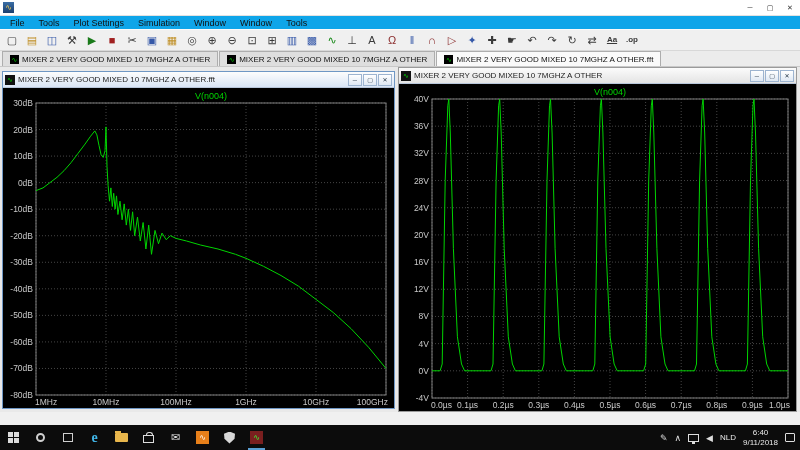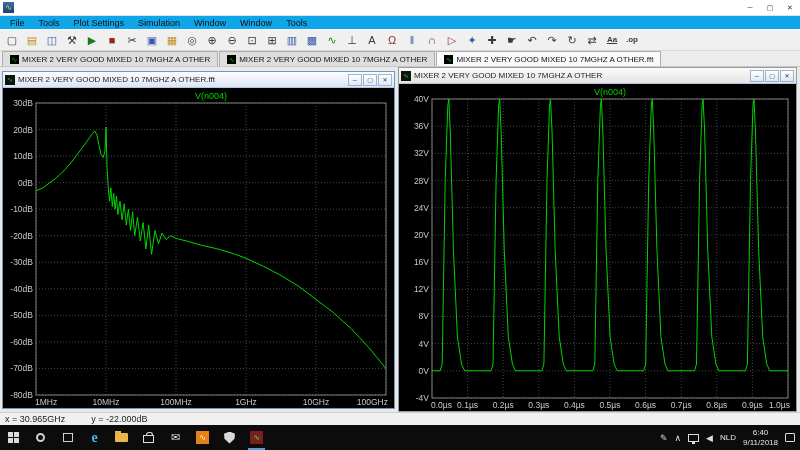--- a/index.html
+++ b/index.html
@@ -350,24 +350,20 @@
             <text x="30" y="310" fill="#c8c8c8" font-size="8.5" text-anchor="end">-80dB</text>
             <rect x="33" y="15" width="350" height="292" fill="none" stroke="#7f7f7f"></rect>
             <text x="208" y="11" fill="#00d400" font-size="9" text-anchor="middle">V(n004)</text>
             <polyline points="33.0,102.6 40.0,99.9 47.0,94.6 54.0,89.3 61.0,82.7 68.0,74.7 75.0,65.4 82.0,56.1 87.6,48.2 91.8,42.9 93.9,46.9 96.0,57.5 98.1,66.8 100.2,69.4 102.0,62.8 103.0,38.9 104.0,78.7 105.1,97.3 106.5,113.2 107.9,99.9 109.3,118.5 110.7,105.3 112.1,121.2 113.5,107.9 114.9,126.5 117.0,113.2 119.1,131.8 121.2,115.9 123.3,137.1 125.4,121.2 127.5,142.4 129.6,123.8 131.7,147.7 134.5,129.1 137.3,153.0 140.1,134.5 142.9,161.0 145.7,137.1 148.5,166.3 152.0,142.4 155.5,155.7 159.0,145.1 163.2,151.7 167.4,147.7 173.0,150.4 183.5,153.0 197.5,157.0 215.0,161.0 232.5,166.3 243.0,170.3 260.5,178.3 278.0,187.5 295.5,198.2 313.0,211.4 330.5,224.7 348.0,240.6 365.5,259.2 383.0,280.5" fill="none" stroke="#00d400" stroke-width="1" stroke-linejoin="round"></polyline>
           </svg>
       </div>
     </div>
 
   </div>
 
-  <div class="statusbar">
-    <span>x = 30.965GHz</span>
-    <span>y = -22.000dB</span>
-  </div>
 
   <div class="taskbar">
     <div class="tb-btn">
       <div class="win-logo">
           <i></i>
           <i></i>
           <i></i>
           <i></i>
         </div>
     </div>

